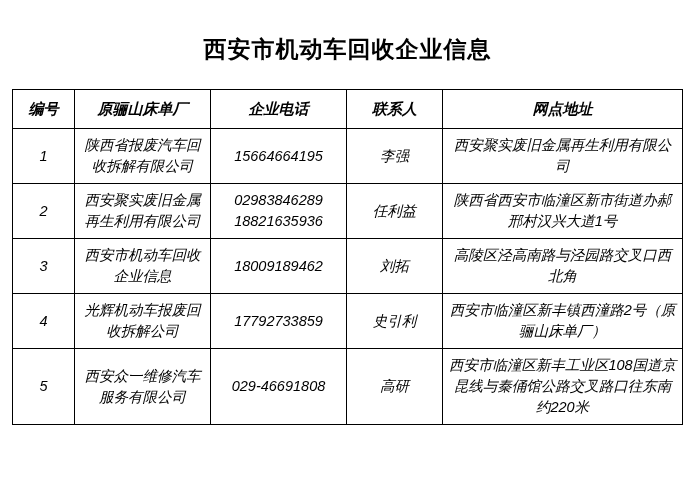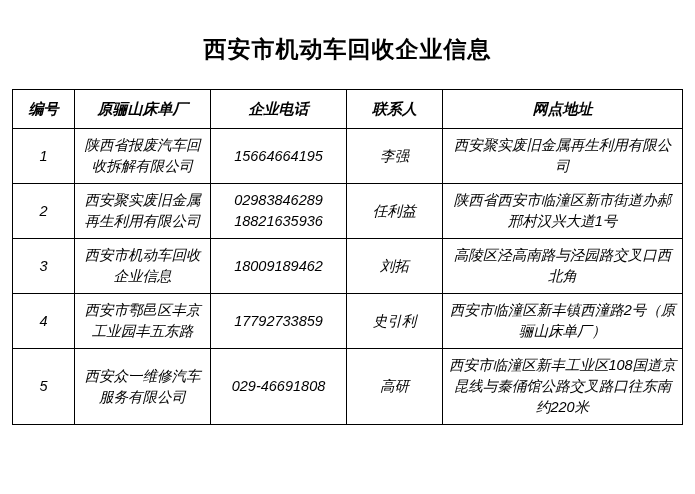--- a/index.html
+++ b/index.html
@@ -114,21 +114,21 @@
         <td class="cell-no">3</td>
         <td>西安市机动车回收企业信息</td>
         <td>
           <span class="phone-line">18009189462</span>
         </td>
         <td>刘拓</td>
         <td>高陵区泾高南路与泾园路交叉口西北角</td>
       </tr>
       <tr>
         <td class="cell-no">4</td>
-        <td>西安市鄠邑区丰京工业园丰五东路</td>
+        <td>光辉机动车报废回收拆解公司</td>
         <td>
           <span class="phone-line">17792733859</span>
         </td>
         <td>史引利</td>
         <td>西安市临潼区新丰镇西潼路2号（原骊山床单厂）</td>
       </tr>
       <tr>
         <td class="cell-no">5</td>
         <td>西安众一维修汽车服务有限公司</td>
         <td>

